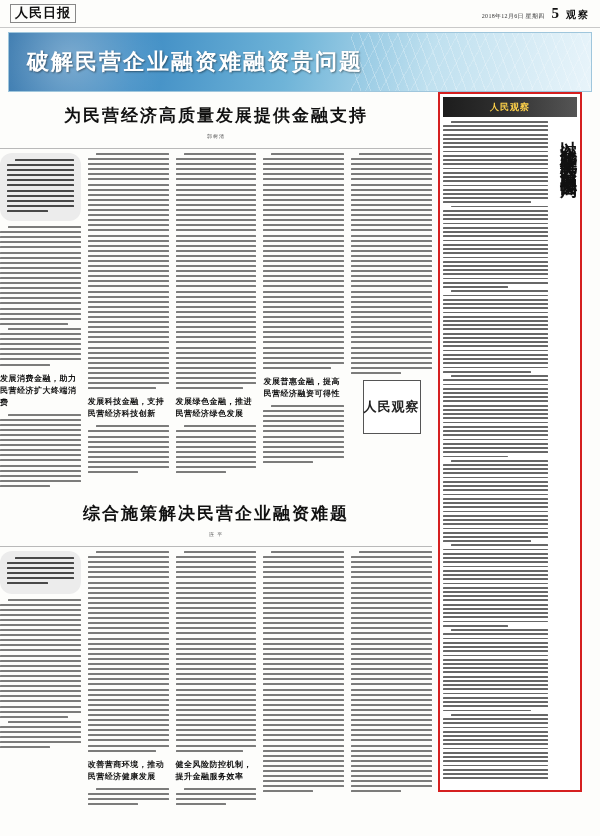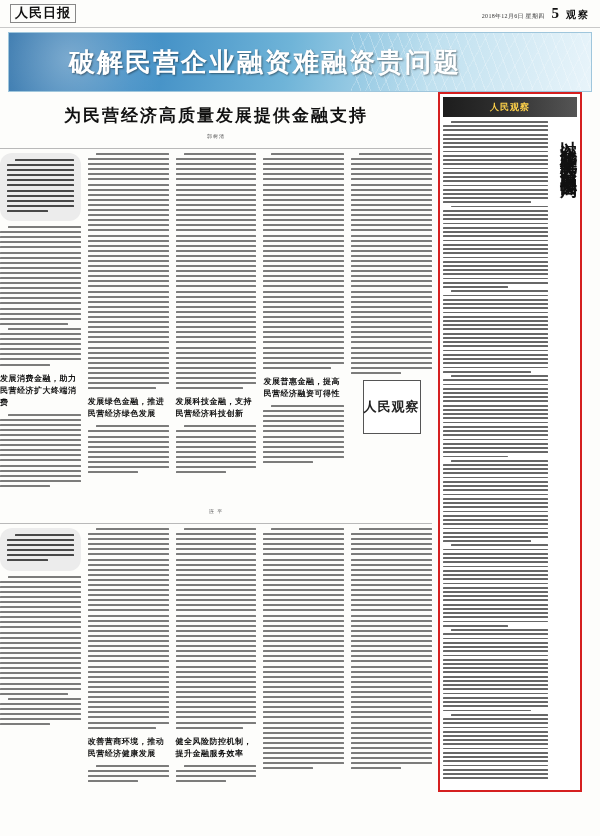--- a/index.html
+++ b/index.html
@@ -88,28 +88,27 @@
     width: 240px;
     background:
       repeating-linear-gradient(70deg, rgba(255,255,255,.25) 0 1px, rgba(255,255,255,0) 1px 9px),
       repeating-linear-gradient(-60deg, rgba(255,255,255,.18) 0 1px, rgba(255,255,255,0) 1px 13px);
   }
   .banner-title {
     position: absolute;
     left: 18px;
     top: 50%;
     transform: translateY(-50%);
-    font-size: 26px;
+    font-size: 22px;
     font-weight: bold;
     letter-spacing: 2px;
     color: #ffffff;
     text-shadow: 1px 1px 2px rgba(0,0,0,.45);
     white-space: nowrap;
     z-index: 3;
-    margin-left: 42px;
   }
 
   
   .body-wrap {
     position: relative;
     display: flex;
     padding: 0 0;
     box-sizing: border-box;
   }
   .left-col {
@@ -386,20 +385,81 @@
             <div class="tline"></div>
             <div class="tline"></div>
             <div class="tline"></div>
           <div class="tline"></div>
             <div class="tline"></div>
             <div class="tline"></div>
             <div class="tline"></div>
           <div class="tline"></div>
             <div class="tline"></div>
             <div class="tline mid"></div>
+          <div class="subhead">发展科技金融，支持民营经济科技创新</div>
+          <div class="tline indent"></div>
+            <div class="tline"></div>
+            <div class="tline"></div>
+            <div class="tline"></div>
+          <div class="tline"></div>
+            <div class="tline"></div>
+            <div class="tline"></div>
+            <div class="tline"></div>
+          <div class="tline"></div>
+            <div class="tline short"></div>
+        </div>
+
+        <div class="col">
+          <div class="tline indent"></div>
+            <div class="tline"></div>
+            <div class="tline"></div>
+            <div class="tline"></div>
+          <div class="tline"></div>
+            <div class="tline"></div>
+            <div class="tline"></div>
+            <div class="tline"></div>
+          <div class="tline"></div>
+            <div class="tline"></div>
+            <div class="tline"></div>
+            <div class="tline"></div>
+          <div class="tline"></div>
+            <div class="tline"></div>
+            <div class="tline"></div>
+            <div class="tline"></div>
+          <div class="tline"></div>
+            <div class="tline"></div>
+            <div class="tline"></div>
+            <div class="tline"></div>
+          <div class="tline"></div>
+            <div class="tline"></div>
+            <div class="tline"></div>
+            <div class="tline"></div>
+          <div class="tline"></div>
+            <div class="tline"></div>
+            <div class="tline"></div>
+            <div class="tline"></div>
+          <div class="tline"></div>
+            <div class="tline"></div>
+            <div class="tline"></div>
+            <div class="tline"></div>
+          <div class="tline"></div>
+            <div class="tline"></div>
+            <div class="tline"></div>
+            <div class="tline"></div>
+          <div class="tline"></div>
+            <div class="tline"></div>
+            <div class="tline"></div>
+            <div class="tline"></div>
+          <div class="tline"></div>
+            <div class="tline"></div>
+            <div class="tline"></div>
+            <div class="tline"></div>
+          <div class="tline"></div>
+            <div class="tline"></div>
+            <div class="tline mid"></div>
           <div class="subhead">发展绿色金融，推进民营经济绿色发展</div>
           <div class="tline indent"></div>
             <div class="tline"></div>
             <div class="tline"></div>
             <div class="tline"></div>
           <div class="tline"></div>
             <div class="tline"></div>
             <div class="tline"></div>
             <div class="tline"></div>
           <div class="tline"></div>
@@ -442,35 +502,33 @@
           <div class="tline"></div>
             <div class="tline"></div>
             <div class="tline"></div>
             <div class="tline"></div>
           <div class="tline"></div>
             <div class="tline"></div>
             <div class="tline"></div>
             <div class="tline"></div>
           <div class="tline"></div>
             <div class="tline"></div>
-            <div class="tline"></div>
-            <div class="tline"></div>
-          <div class="tline"></div>
-            <div class="tline"></div>
-            <div class="tline mid"></div>
-          <div class="subhead">发展科技金融，支持民营经济科技创新</div>
-          <div class="tline indent"></div>
-            <div class="tline"></div>
-            <div class="tline"></div>
-            <div class="tline"></div>
-          <div class="tline"></div>
-            <div class="tline"></div>
-            <div class="tline"></div>
-            <div class="tline"></div>
-          <div class="tline"></div>
+            <div class="tline mid"></div>
+          <div class="subhead">发展普惠金融，提高民营经济融资可得性</div>
+          <div class="tline indent"></div>
+            <div class="tline"></div>
+            <div class="tline"></div>
+            <div class="tline"></div>
+          <div class="tline"></div>
+            <div class="tline"></div>
+            <div class="tline"></div>
+            <div class="tline"></div>
+          <div class="tline"></div>
+            <div class="tline"></div>
+            <div class="tline"></div>
             <div class="tline short"></div>
         </div>
 
         <div class="col">
           <div class="tline indent"></div>
             <div class="tline"></div>
             <div class="tline"></div>
             <div class="tline"></div>
           <div class="tline"></div>
             <div class="tline"></div>
@@ -503,87 +561,29 @@
           <div class="tline"></div>
             <div class="tline"></div>
             <div class="tline"></div>
             <div class="tline"></div>
           <div class="tline"></div>
             <div class="tline"></div>
             <div class="tline"></div>
             <div class="tline"></div>
           <div class="tline"></div>
             <div class="tline"></div>
-            <div class="tline mid"></div>
-          <div class="subhead">发展普惠金融，提高民营经济融资可得性</div>
-          <div class="tline indent"></div>
-            <div class="tline"></div>
-            <div class="tline"></div>
-            <div class="tline"></div>
-          <div class="tline"></div>
-            <div class="tline"></div>
-            <div class="tline"></div>
-            <div class="tline"></div>
-          <div class="tline"></div>
-            <div class="tline"></div>
-            <div class="tline"></div>
-            <div class="tline short"></div>
-        </div>
-
-        <div class="col">
-          <div class="tline indent"></div>
-            <div class="tline"></div>
-            <div class="tline"></div>
-            <div class="tline"></div>
-          <div class="tline"></div>
-            <div class="tline"></div>
-            <div class="tline"></div>
-            <div class="tline"></div>
-          <div class="tline"></div>
-            <div class="tline"></div>
-            <div class="tline"></div>
-            <div class="tline"></div>
-          <div class="tline"></div>
-            <div class="tline"></div>
-            <div class="tline"></div>
-            <div class="tline"></div>
-          <div class="tline"></div>
-            <div class="tline"></div>
-            <div class="tline"></div>
-            <div class="tline"></div>
-          <div class="tline"></div>
-            <div class="tline"></div>
-            <div class="tline"></div>
-            <div class="tline"></div>
-          <div class="tline"></div>
-            <div class="tline"></div>
-            <div class="tline"></div>
-            <div class="tline"></div>
-          <div class="tline"></div>
-            <div class="tline"></div>
-            <div class="tline"></div>
-            <div class="tline"></div>
-          <div class="tline"></div>
-            <div class="tline"></div>
-            <div class="tline"></div>
-            <div class="tline"></div>
-          <div class="tline"></div>
-            <div class="tline"></div>
-            <div class="tline"></div>
-            <div class="tline"></div>
-          <div class="tline"></div>
-            <div class="tline"></div>
             <div class="tline"></div>
             <div class="tline short"></div>
           <div class="seal">人民观察</div>
         </div>
 
       </div>
 
       <div class="article-head">
+        <h2>综合施策解决民营企业融资难题</h2>
         <div class="article-byline">连 平</div>
       </div>
       <hr class="rule">
 
       <div class="cols">
 
         <div class="col">
           <div class="lead-box">
             <div class="tline indent"></div>
               <div class="tline"></div>

